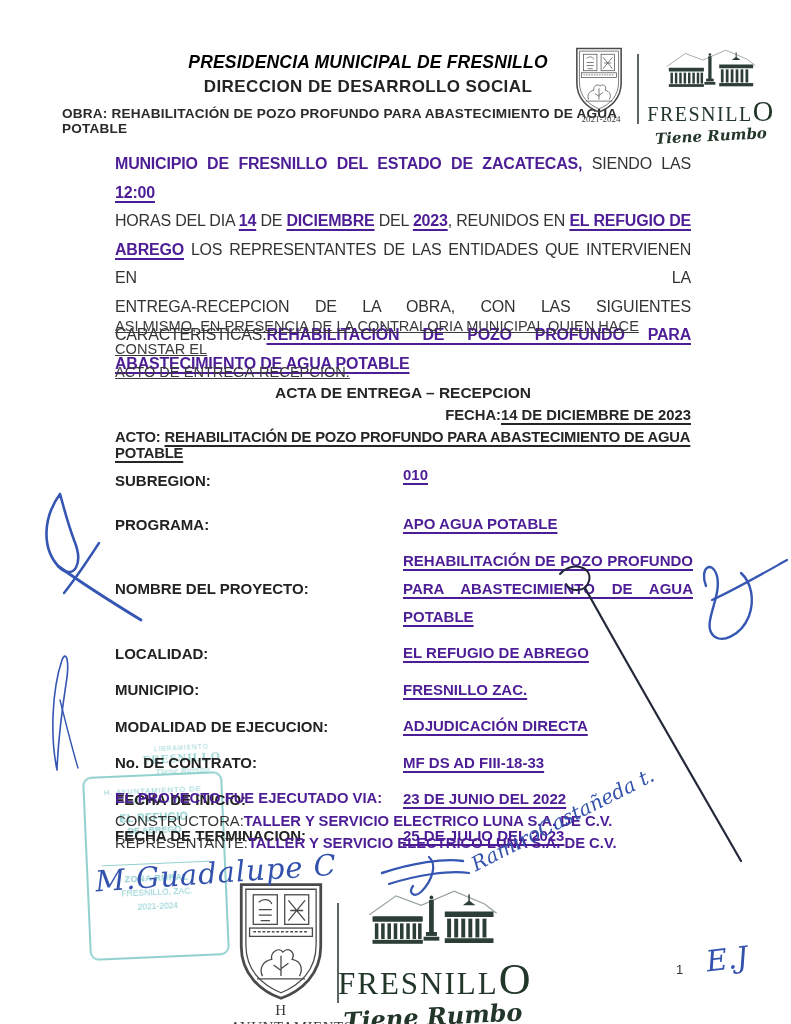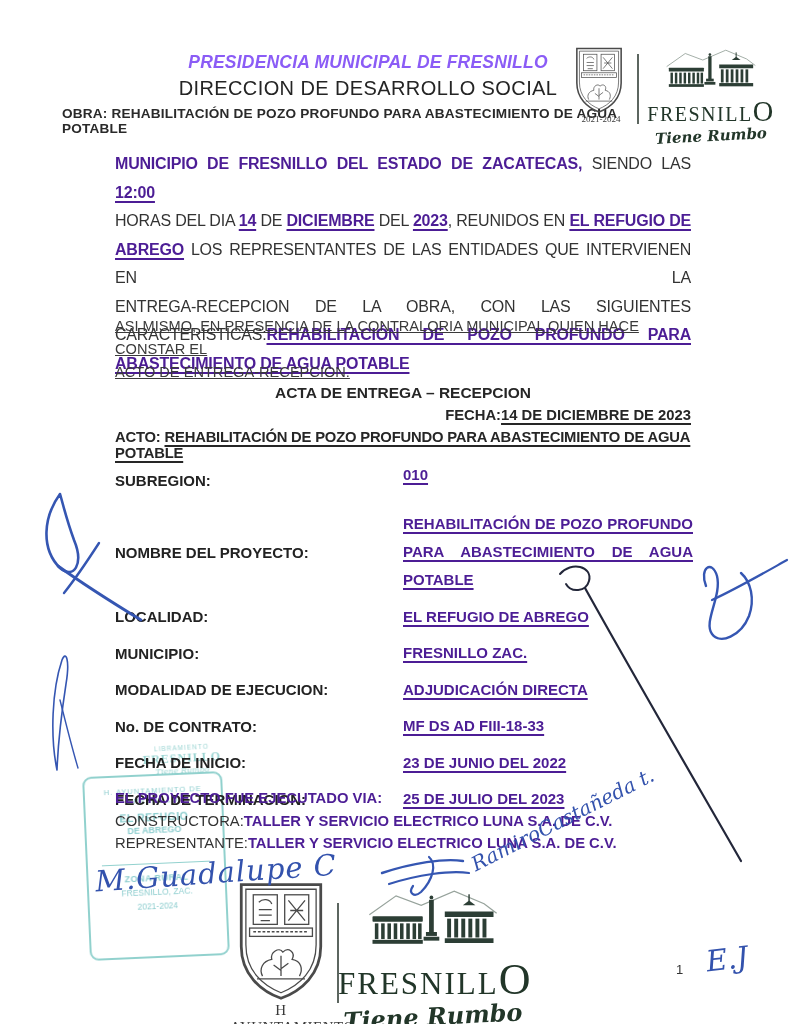--- a/index.html
+++ b/index.html
@@ -3,22 +3,22 @@
 <meta charset="utf-8">
 <style>
   html,body{margin:0;padding:0;background:#e8e8e8;}
   .page{position:relative;width:791px;height:1024px;background:#ffffff;
         font-family:"Liberation Sans",sans-serif;color:#262626;overflow:hidden;margin:0 auto;}
   .abs{position:absolute;}
   .b{font-weight:700;color:#4c1d95;}
   .u{text-decoration:underline;text-decoration-thickness:1.6px;text-underline-offset:3px;}
   
   .title1{left:80px;top:52px;width:576px;text-align:center;font-size:17.5px;font-weight:700;
-          font-style:italic;letter-spacing:.2px;color:#8b5cf6;z-index:2;}
-  .title2{left:80px;top:77px;width:576px;text-align:center;font-size:20px;font-weight:400;
+          font-style:italic;letter-spacing:.2px;color:#000000;z-index:2;}
+  .title2{left:80px;top:77px;width:576px;text-align:center;font-size:17px;font-weight:700;
           letter-spacing:.4px;color:#242424;z-index:2;}
   .obra-header{left:62px;top:106px;width:606px;font-size:13.6px;font-weight:700;
           letter-spacing:.2px;color:#2a2a2a;z-index:2;}
   
   .shield{display:block;}
   .divider{background:#5c6660;width:2px;}
   .brand-text{font-family:"Liberation Serif",serif;color:#223629;white-space:nowrap;line-height:1;}
   .brand-text .big-o{font-size:1.42em;}
   .tagline{font-family:"DejaVu Serif",serif;font-style:italic;font-weight:700;color:#223629;
            transform:rotate(-3deg);white-space:nowrap;}
@@ -183,20 +183,26 @@
   <div class="abs obra-line"><span>ACTO: </span><span class="u">REHABILITACIÓN DE POZO PROFUNDO PARA ABASTECIMIENTO DE AGUA POTABLE</span></div>
 
   <div class="abs fields">
       <div class="field-row gap-after">
         <div class="f-label">SUBREGION:</div>
         <div class="f-values">
           <div class="f-line"><span class="u b">010</span></div>
         </div>
       </div>
       <div class="field-row">
+        <div class="f-label">PROGRAMA:</div>
+        <div class="f-values">
+          <div class="f-line"><span class="u b">APO AGUA POTABLE</span></div>
+        </div>
+      </div>
+      <div class="field-row">
         <div class="f-label">NOMBRE DEL PROYECTO:</div>
         <div class="f-values">
           <div class="f-line just"><span class="u b">REHABILITACIÓN DE POZO PROFUNDO</span></div>
           <div class="f-line just"><span class="u b">PARA ABASTECIMIENTO DE AGUA</span></div>
           <div class="f-line"><span class="u b">POTABLE</span></div>
         </div>
       </div>
       <div class="field-row">
         <div class="f-label">LOCALIDAD:</div>
         <div class="f-values">

